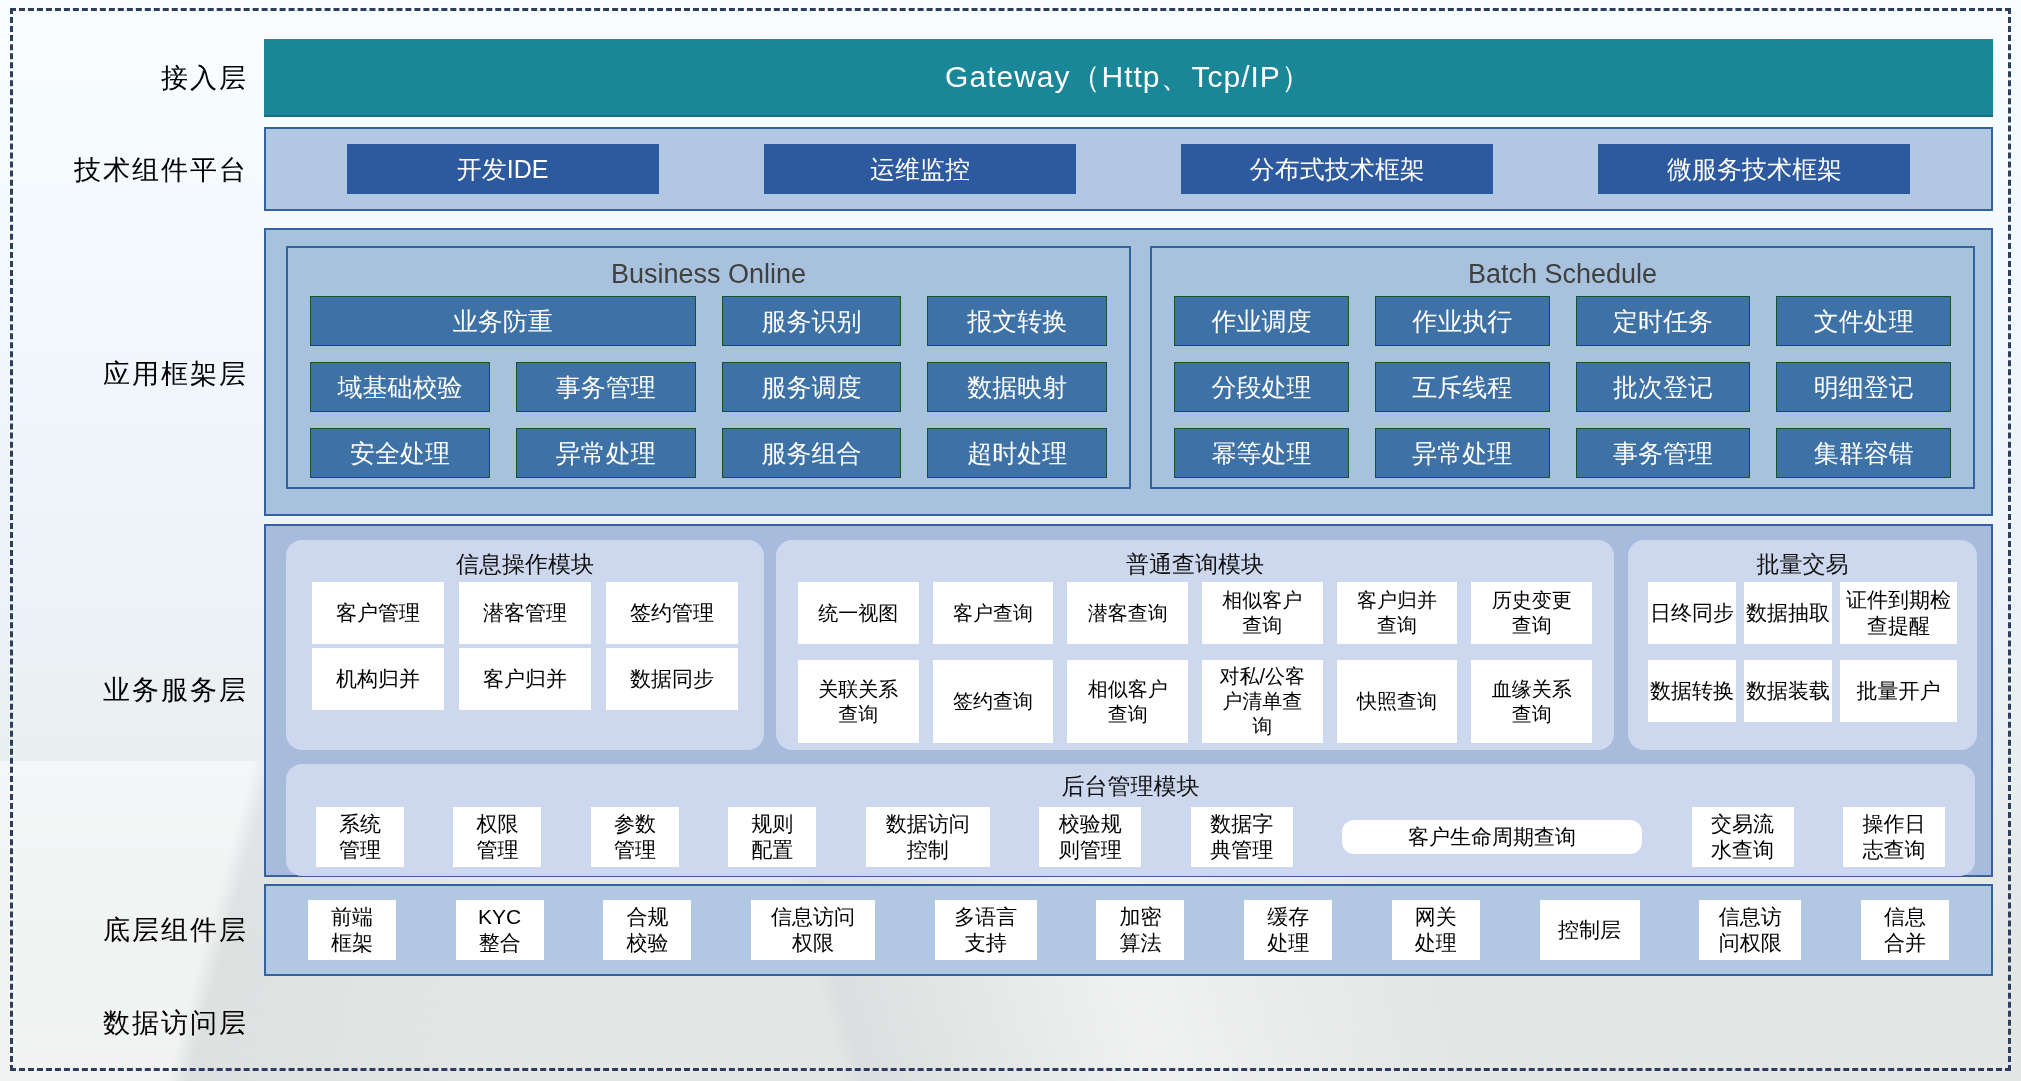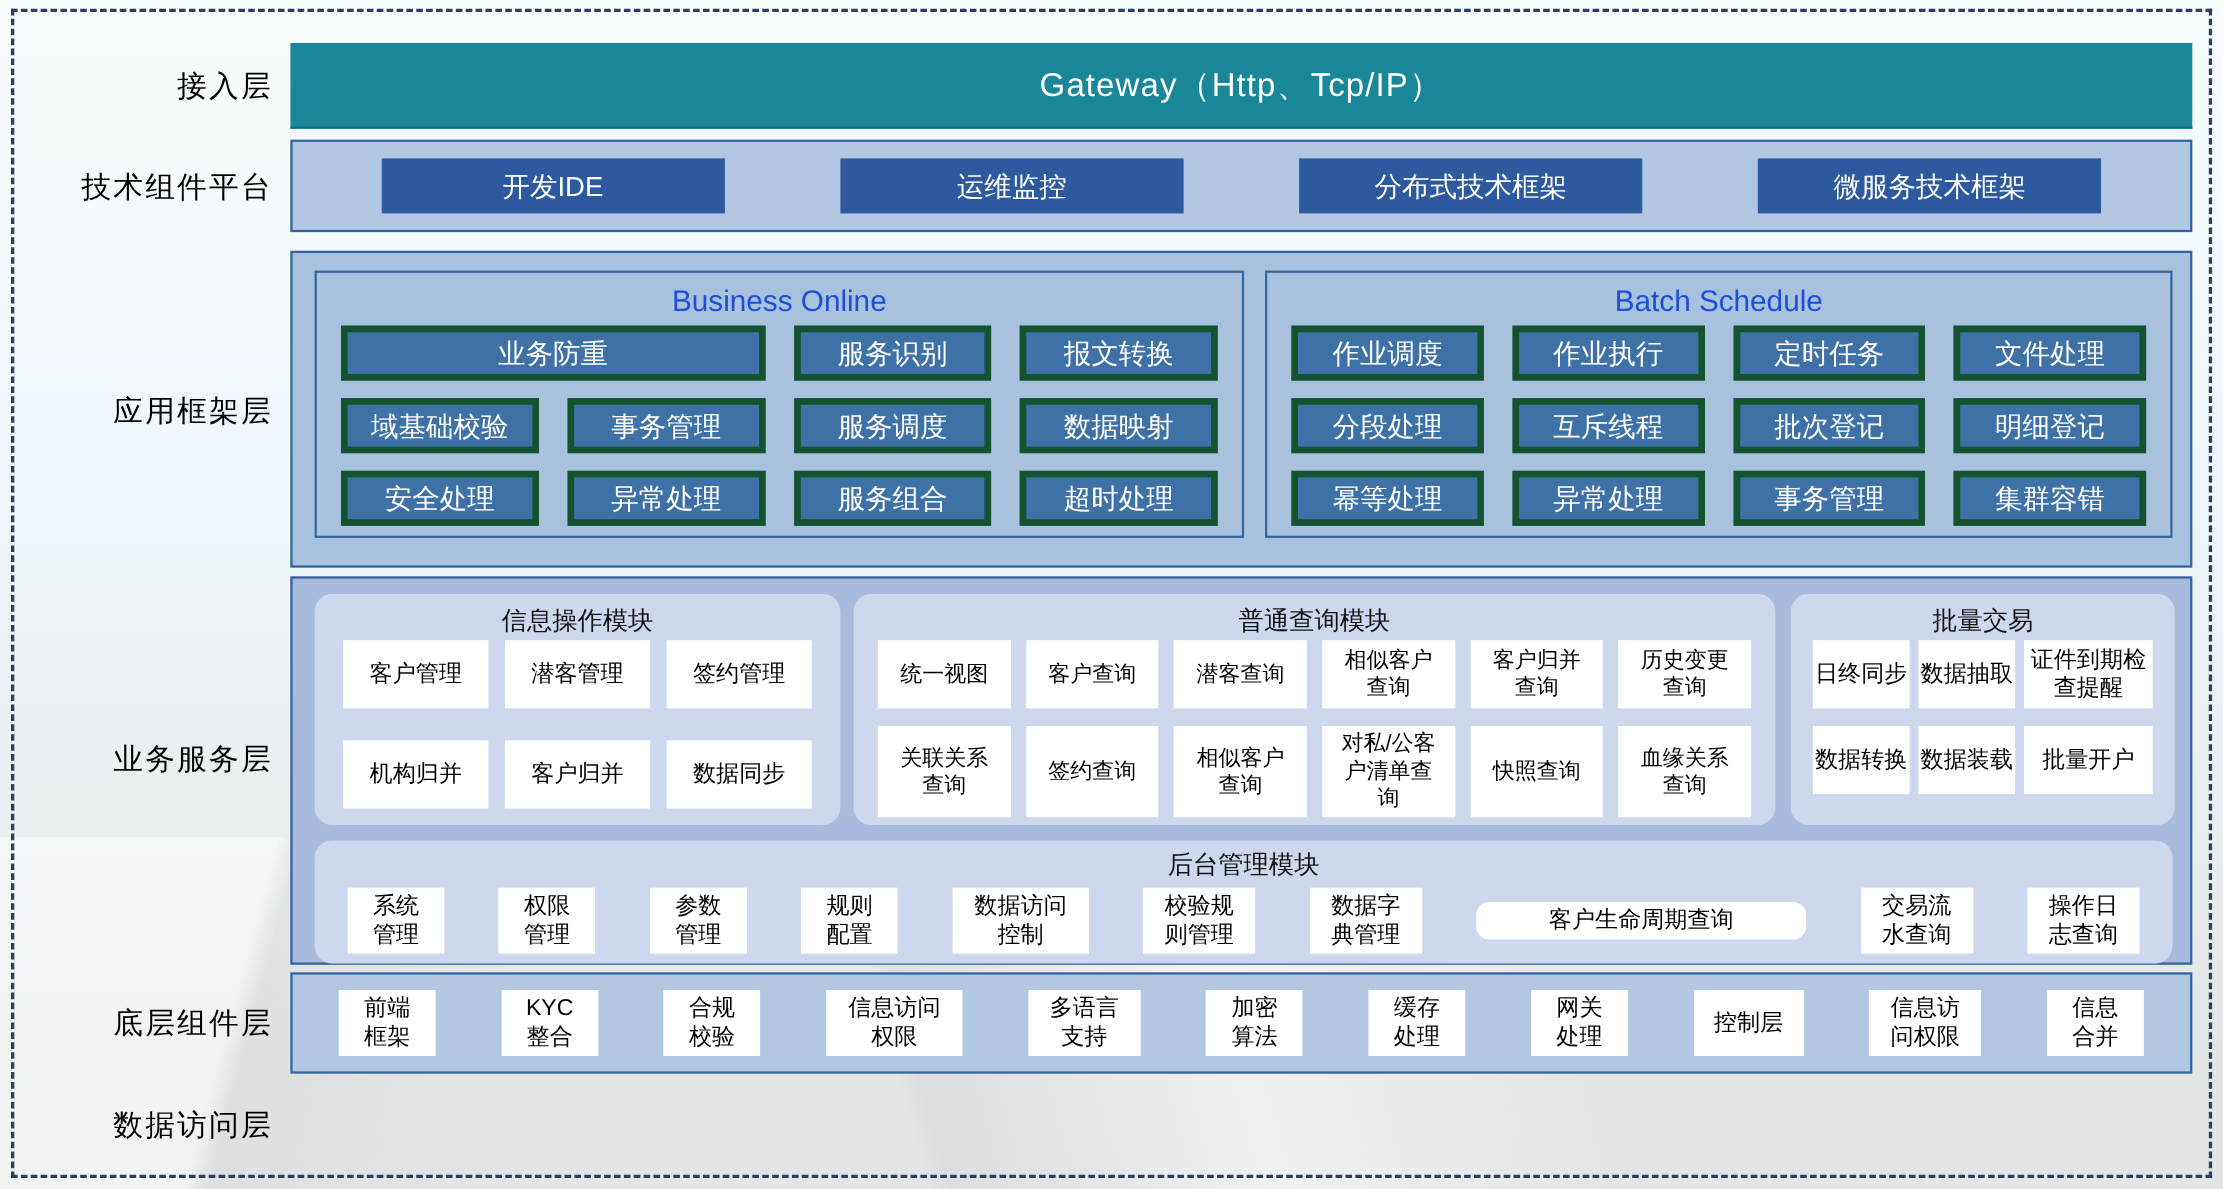--- a/index.html
+++ b/index.html
@@ -40,36 +40,36 @@
   }
   .btn-dark {
     width: 312px; height: 50px; background: #2d5a9e; color: #fff;
     display: flex; align-items: center; justify-content: center; font-size: 25px;
   }
   .appfw-row { top: 228px; height: 288px; background: #a8c2de; border: 2px solid #33639f; }
   .fw-panel {
     position: absolute; top: 16px; height: 243px;
     border: 2px solid #33639f; background: #a8c2de; padding: 4px 22px 0 22px;
   }
-  .fw-panel .panel-title { text-align: center; font-size: 27px; color: #1d4ed8; height: 44px; line-height: 44px; }
+  .fw-panel .panel-title { text-align: center; font-size: 27px; color: #404040; height: 44px; line-height: 44px; }
   .fw-grid { display: grid; grid-template-columns: repeat(4, 1fr); gap: 16px 26px; }
   .btn-steel {
-    height: 50px; background: #3e72a7; color: #fff; border: 6px solid #14532d;
+    height: 50px; background: #3e72a7; color: #fff; border: 1px solid #14532d;
     display: flex; align-items: center; justify-content: center;
     font-size: 25px; white-space: nowrap;
   }
   .span2 { grid-column: 1 / 3; }
   .biz-row { top: 524px; height: 353px; background: #a7bbdc; border: 2px solid #3b5f9e; }
   .rpanel { position: absolute; background: #cdd8ee; border-radius: 16px; }
   .rpanel .panel-title { text-align: center; font-size: 23px; color: #111; height: 40px; line-height: 44px; }
   .panel-info  { left: 20px;   top: 14px;  width: 478px;  height: 210px; padding: 2px 26px 0; }
   .panel-query { left: 510px;  top: 14px;  width: 838px;  height: 210px; padding: 2px 22px 0; }
   .panel-trade { left: 1362px; top: 14px;  width: 349px;  height: 210px; padding: 2px 20px 0; }
   .panel-admin { left: 20px;   top: 238px; width: 1689px; height: 112px; padding: 0 30px; }
-  .wgrid { display: grid; gap: 29px 15px; }
+  .wgrid { display: grid; gap: 4px 15px; }
   .g3 { grid-template-columns: repeat(3, 1fr); }
   .g6 { grid-template-columns: repeat(6, 1fr); gap: 16px 14px; }
   .gtrade { grid-template-columns: 88px 88px 117px; gap: 16px 8px; }
   .btn-white {
     background: #fff; color: #000; min-height: 62px;
     display: flex; align-items: center; justify-content: center; text-align: center;
     font-size: 21px; line-height: 1.25; padding: 4px 0;
   }
   .g6 .btn-white { font-size: 20px; padding: 4px 13px; }
   .gtrade .btn-white { padding: 4px 0; }

